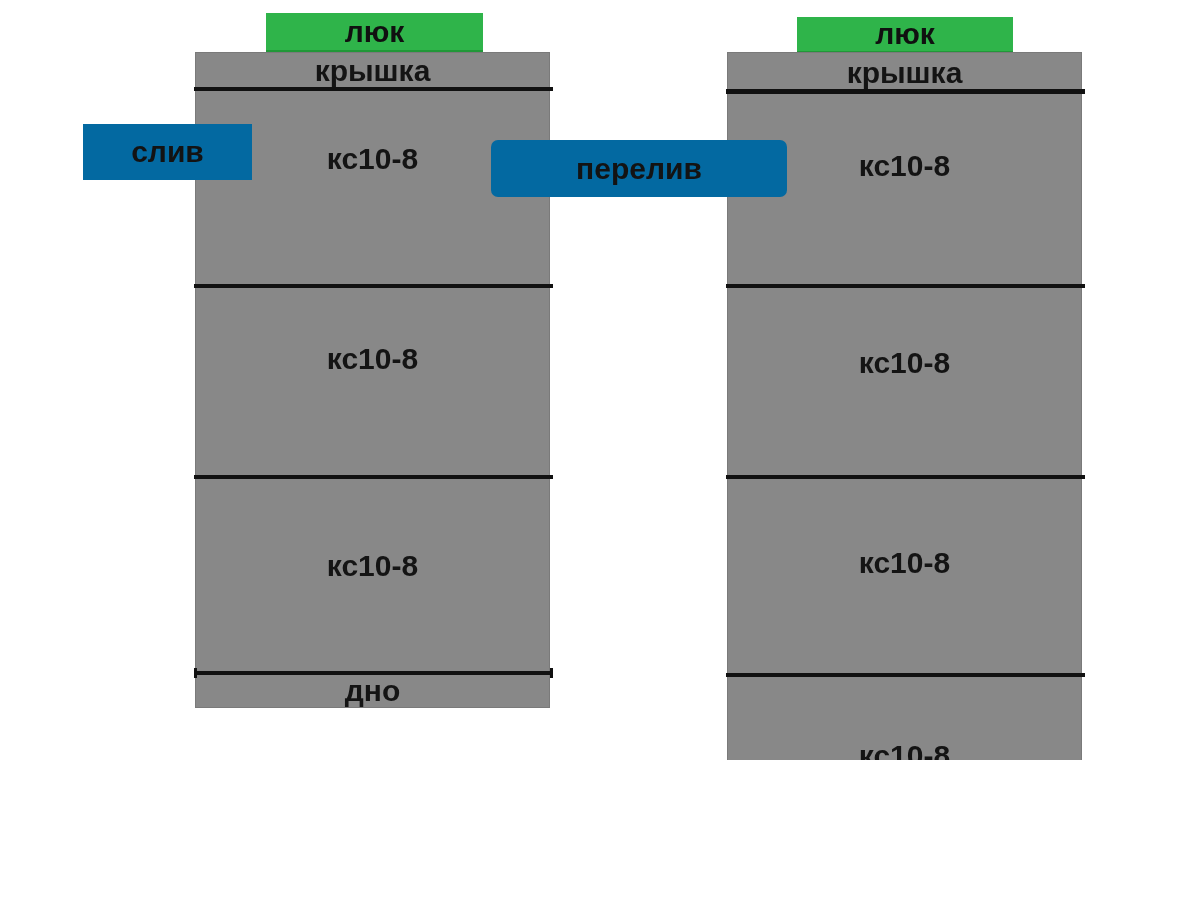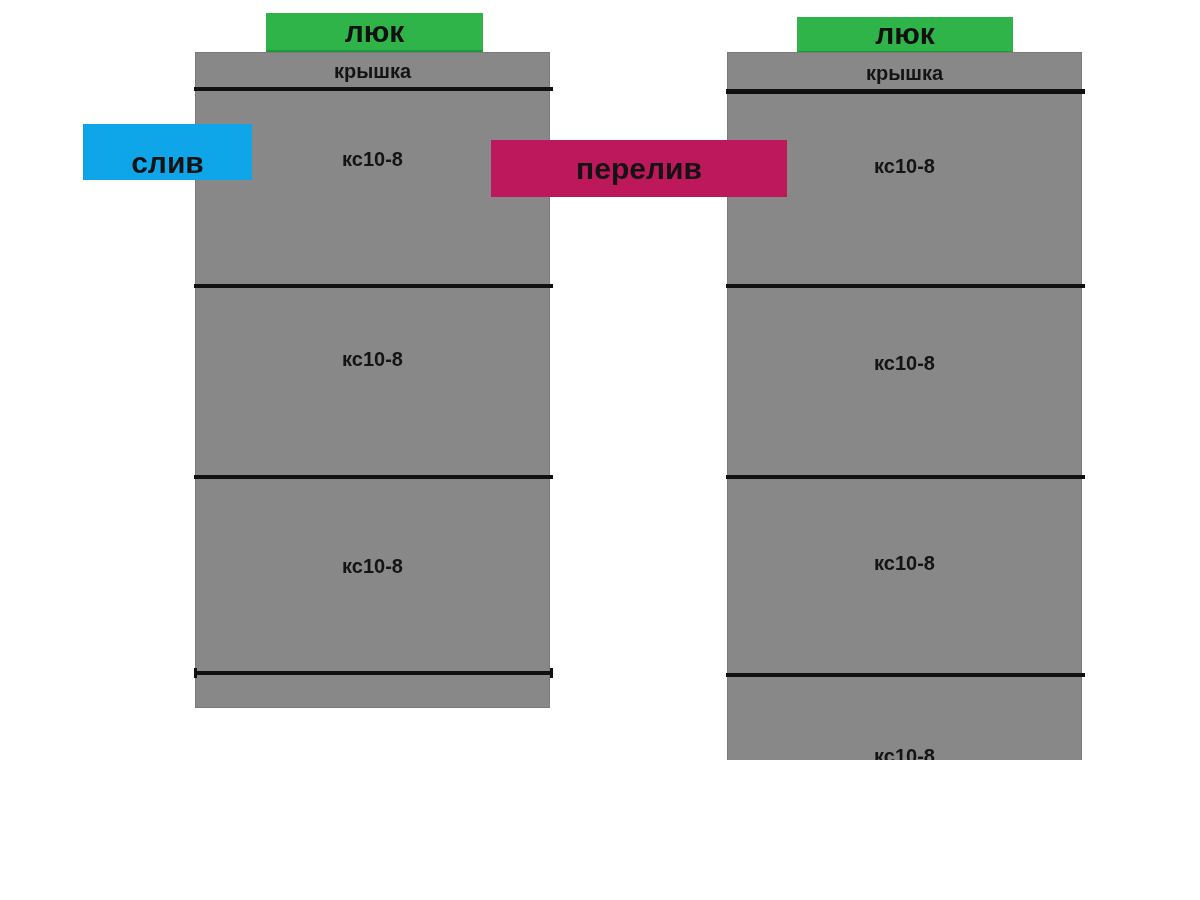--- a/index.html
+++ b/index.html
@@ -46,21 +46,21 @@
   .bottom-line::after  { right: 0; }
 
   
   .col-label {
     position: absolute;
     left: 0;
     width: 100%;
     text-align: center;
     transform: translateY(-50%);
     font-weight: bold;
-    font-size: 20px;
+    font-size: 30px;
     color: #141414;
     line-height: 1;
     white-space: nowrap;
   }
 
   
   .hatch {
     position: absolute;
     background: #2fb44a;
     border-bottom: 2px solid #219838;
@@ -109,40 +109,41 @@
 
     <div class="col-label" style="top:106px;">кс10-8</div>
     <div class="hline" style="top:231px;"></div>
 
     <div class="col-label" style="top:306px;">кс10-8</div>
     <div class="hline" style="top:422px;"></div>
 
     <div class="col-label" style="top:513px;">кс10-8</div>
     <div class="hline bottom-line" style="top:618px;"></div>
 
+    <div class="col-label" style="top:638px;">дно</div>
   </div>
 
   <div class="well-column col-right" style="background-color: rgb(136, 136, 136);">
 
     <div class="col-label" style="top:20px;">крышка</div>
     <div class="hline" style="top:36px; height:5px;"></div>
 
     <div class="col-label" style="top:113px;">кс10-8</div>
     <div class="hline" style="top:231px;"></div>
 
     <div class="col-label" style="top:310px;">кс10-8</div>
     <div class="hline" style="top:422px;"></div>
 
     <div class="col-label" style="top:510px;">кс10-8</div>
     <div class="hline" style="top:620px;"></div>
 
     <div class="col-label" style="top:703px;">кс10-8</div>
   </div>
 
-  <div class="pipe pipe-drain" style="background-color: #0ea5e9; align-items: flex-end;">
+  <div class="pipe pipe-drain" style="background-color: #0369a1;">
     <span>слив</span>
   </div>
 
-  <div class="pipe pipe-overflow" style="background-color: #be185d;">
+  <div class="pipe pipe-overflow" style="background-color: #0369a1; border-radius: 7px;">
     <span>перелив</span>
   </div>
 
 </div>
 
 </body></html>

